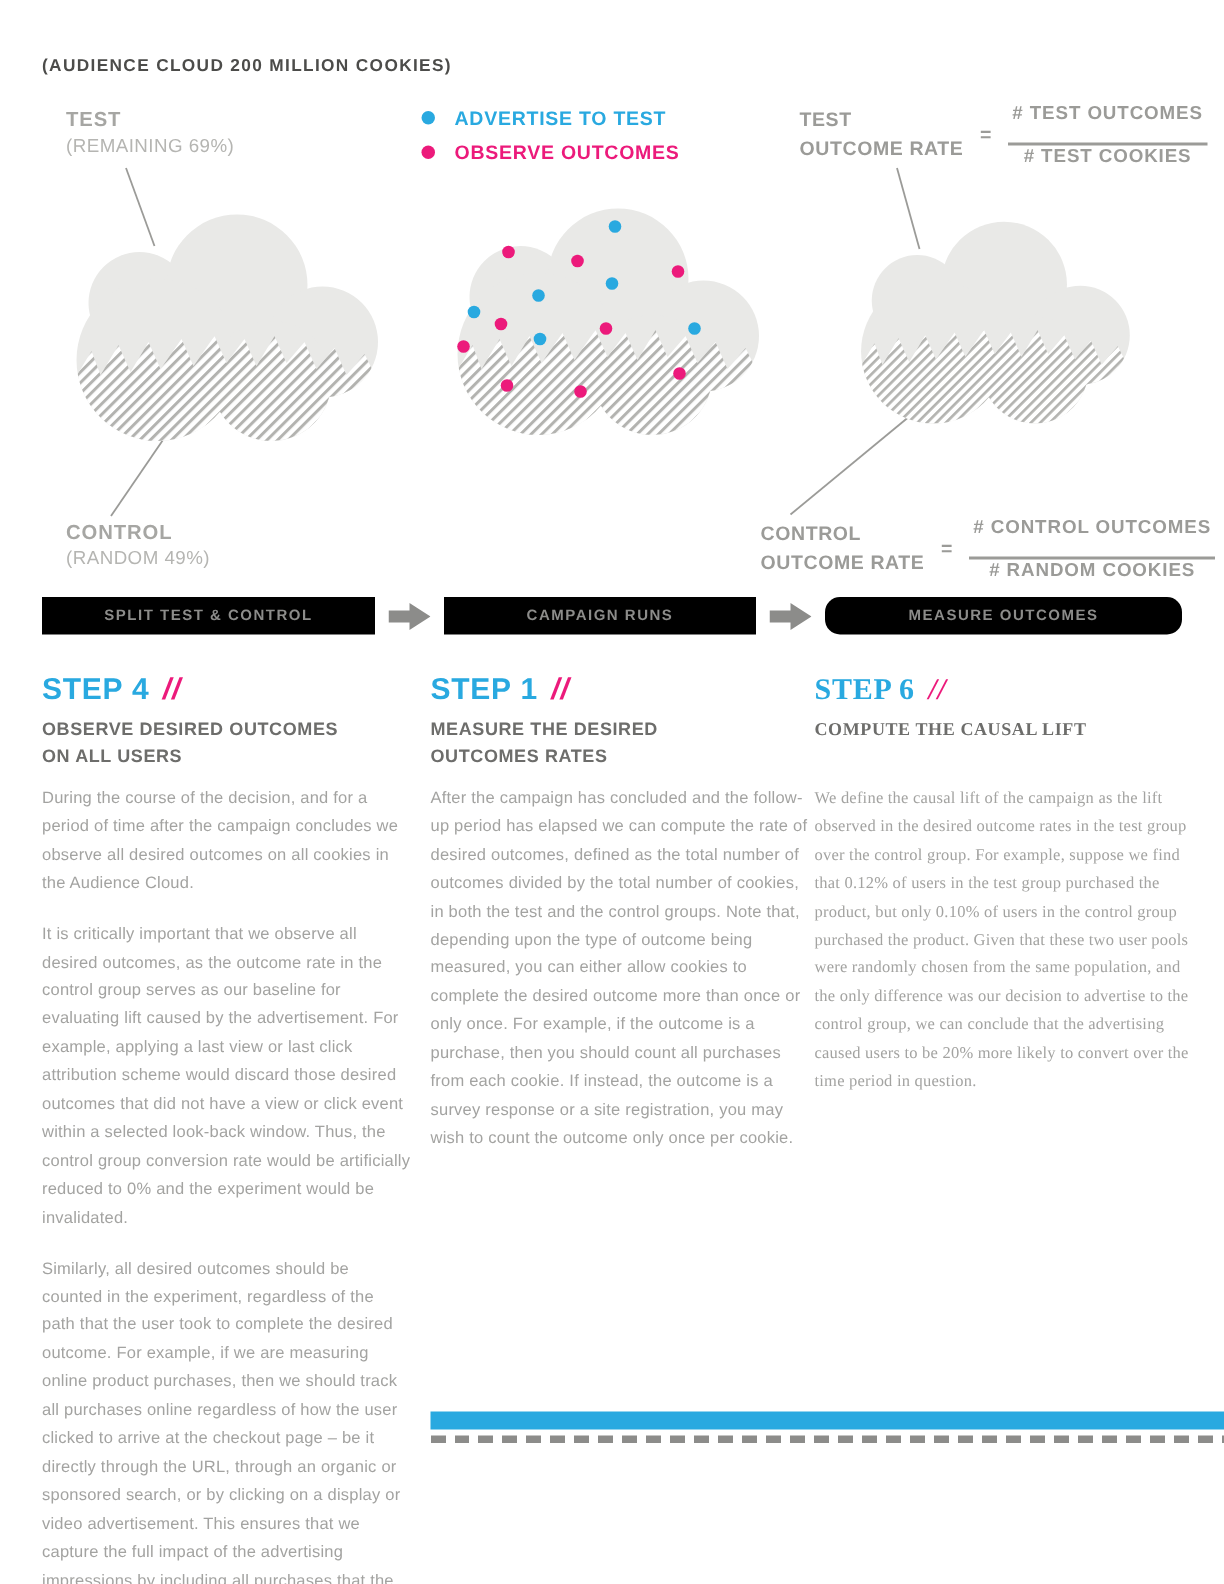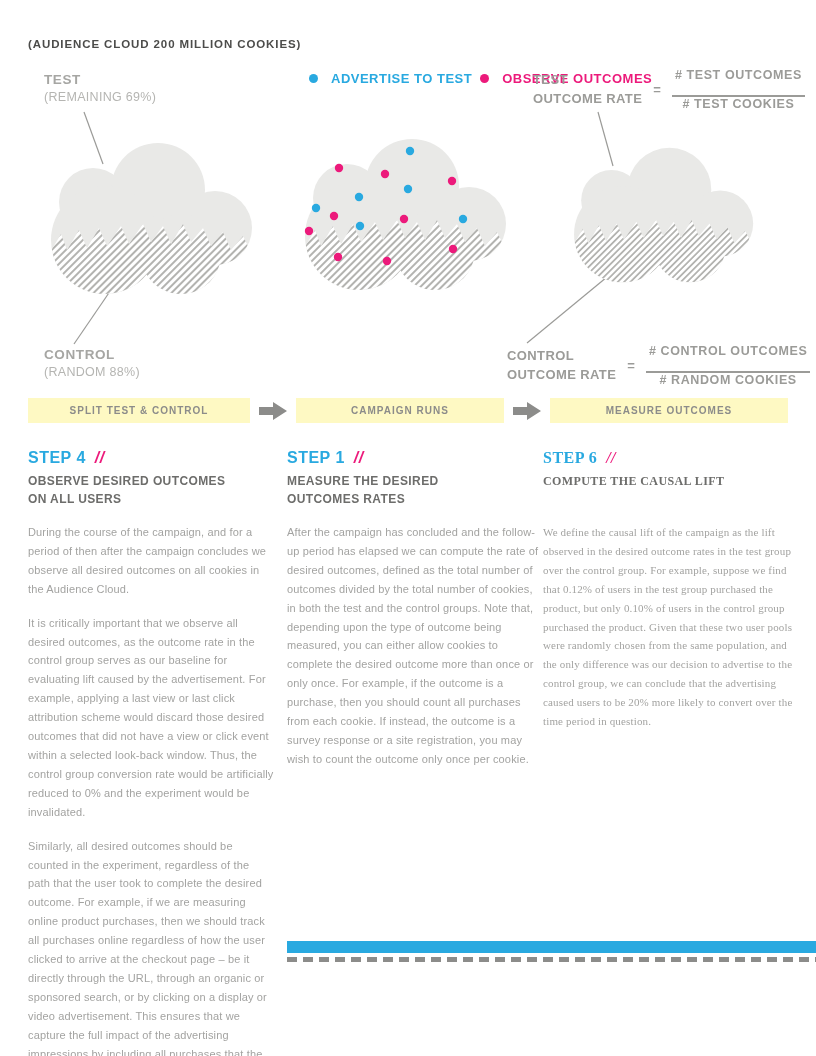--- a/index.html
+++ b/index.html
@@ -13,46 +13,46 @@
   }
   .lines-overlay { position:absolute; left:0; top:0; pointer-events:none; }
   .lines-overlay line { stroke:#9b9b98; stroke-width:1.2; }
 
   .cloud-label { position:absolute; }
   .cloud-label .main { font-weight:bold; font-size:13.5px; color:#a6a6a3; letter-spacing:0.6px; }
   .cloud-label .sub  { font-size:12.5px; color:#b5b5b2; letter-spacing:0.3px; margin-top:3px; }
 
   .cloud { position:absolute; }
 
-  .legend { position:absolute; left:309px; top:71px; display:flex; flex-direction:row; gap:8px; }
+  .legend { position:absolute; left:281px; top:71px; display:flex; flex-direction:column; gap:8px; }
   .legend-row { display:flex; align-items:center; gap:13px; font-weight:bold; font-size:13px; letter-spacing:0.5px; }
   .legend-dot { width:9px; height:9px; border-radius:50%; flex:0 0 auto; }
   .dot-blue { background:#29a9e0; }
   .dot-magenta { background:#ec1a7b; }
   .txt-blue { color:#29a9e0; }
   .txt-magenta { color:#ec1a7b; }
 
   .formula { position:absolute; display:flex; align-items:center; gap:11px; color:#9b9b98; font-weight:bold; }
   .formula .lbl { font-size:13px; line-height:1.4; letter-spacing:0.4px; }
   .formula .eq { font-size:13px; }
   .formula .frac { text-align:center; font-size:12.5px; letter-spacing:0.6px; }
   .formula .num { border-bottom:2px solid #9b9b98; padding:0 3px 13px; }
   .formula .den { padding-top:0; }
 
   .process-bar { position:absolute; left:28px; top:398px; width:760px; height:25px; display:flex; align-items:stretch; }
   .stage {
-    background:#fef9c3; display:flex; align-items:center; justify-content:center;
+    background:#000000; display:flex; align-items:center; justify-content:center;
     font-size:10px; font-weight:bold; color:#8c8c8a; letter-spacing:1px;
   }
   .arrow-gap { width:46px; background:#ffffff; display:flex; align-items:center; justify-content:center; }
   .arrow-icon { display:block; }
 
   .step-col { position:absolute; top:449px; }
   .step-head { height:74px; }
-  .step-title { font-size:16px; font-weight:bold; color:#29a9e0; letter-spacing:0.5px; }
+  .step-title { font-size:20px; font-weight:bold; color:#29a9e0; letter-spacing:0.5px; }
   .step-title .slashes { color:#ec1a7b; margin-left:9px; font-style:italic; }
   .step-sub {
     margin-top:5px; font-size:12px; font-weight:bold; color:#6d6d6b;
     letter-spacing:0.4px; line-height:1.5; white-space:pre-line;
   }
   .step-body { font-size:11px; color:#a3a3a1; line-height:1.72; letter-spacing:0.15px; }
   .step-body p { margin:0 0 15px 0; }
 
   .bottom-bar { position:absolute; left:287px; top:941px; width:529px; height:12px; background:#29a9e0; }
   .dashed-line {
@@ -102,21 +102,21 @@
     <line x1="598" y1="112" x2="613" y2="166"></line>
     <line x1="607" y1="277" x2="527" y2="343"></line>
   </svg>
 
   <div class="cloud-label" style="left:44px; top:72px;">
     <div class="main">TEST</div>
     <div class="sub">(REMAINING 69%)</div>
   </div>
   <div class="cloud-label" style="left:44px; top:347px;">
     <div class="main">CONTROL</div>
-    <div class="sub">(RANDOM 88%)</div>
+    <div class="sub">(RANDOM 49%)</div>
   </div>
 
   <div class="legend">
     <div class="legend-row">
       <span class="legend-dot dot-blue"></span>
       <span class="txt-blue">ADVERTISE TO TEST</span>
     </div>
     <div class="legend-row">
       <span class="legend-dot dot-magenta"></span>
       <span class="txt-magenta">OBSERVE OUTCOMES</span>
@@ -182,33 +182,33 @@
       <svg class="arrow-icon" width="28" height="20" viewBox="0 0 28 20">
         <use href="#arrowGlyph" xlink:href="#arrowGlyph"></use>
       </svg>
     </div>
     <div class="stage" style="width:208px;text-align:center;">CAMPAIGN RUNS</div>
     <div class="arrow-gap">
       <svg class="arrow-icon" width="28" height="20" viewBox="0 0 28 20">
         <use href="#arrowGlyph" xlink:href="#arrowGlyph"></use>
       </svg>
     </div>
-    <div class="stage" style="flex:1;">MEASURE OUTCOMES</div>
+    <div class="stage" style="flex:1;border-radius:10px;">MEASURE OUTCOMES</div>
   </div>
 
   <div class="step-col" style="left:28px; width:246px;">
     <div class="step-head">
       <div class="step-title">
         <span>STEP 4</span><span class="slashes">//</span>
       </div>
       <div class="step-sub">OBSERVE DESIRED OUTCOMES
 ON ALL USERS</div>
     </div>
     <div class="step-body">
-      <p>During the course of the campaign, and for a period of then after the campaign concludes we observe all desired outcomes on all cookies in the Audience Cloud.</p>
+      <p>During the course of the decision, and for a period of time after the campaign concludes we observe all desired outcomes on all cookies in the Audience Cloud.</p>
       <p>It is critically important that we observe all desired outcomes, as the outcome rate in the control group serves as our baseline for evaluating lift caused by the advertisement. For example, applying a last view or last click attribution scheme would discard those desired outcomes that did not have a view or click event within a selected look-back window. Thus, the control group conversion rate would be artificially reduced to 0% and the experiment would be invalidated.</p>
       <p>Similarly, all desired outcomes should be counted in the experiment, regardless of the path that the user took to complete the desired outcome. For example, if we are measuring online product purchases, then we should track all purchases online regardless of how the user clicked to arrive at the checkout page – be it directly through the URL, through an organic or sponsored search, or by clicking on a display or video advertisement. This ensures that we capture the full impact of the advertising impressions by including all purchases that the advertising could have influenced.</p>
     </div>
   </div>
 
   <div class="step-col" style="left:287px; width:254px;">
     <div class="step-head">
       <div class="step-title">
         <span>STEP 1</span><span class="slashes">//</span>
       </div>

